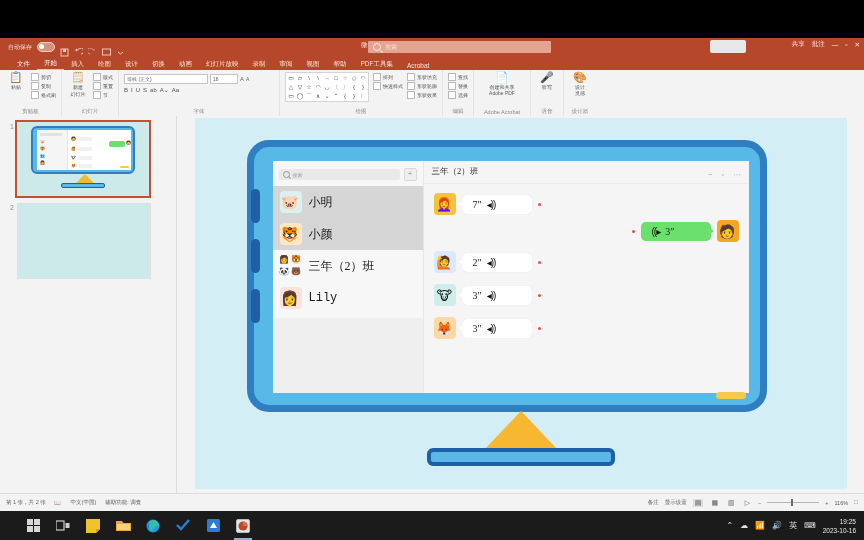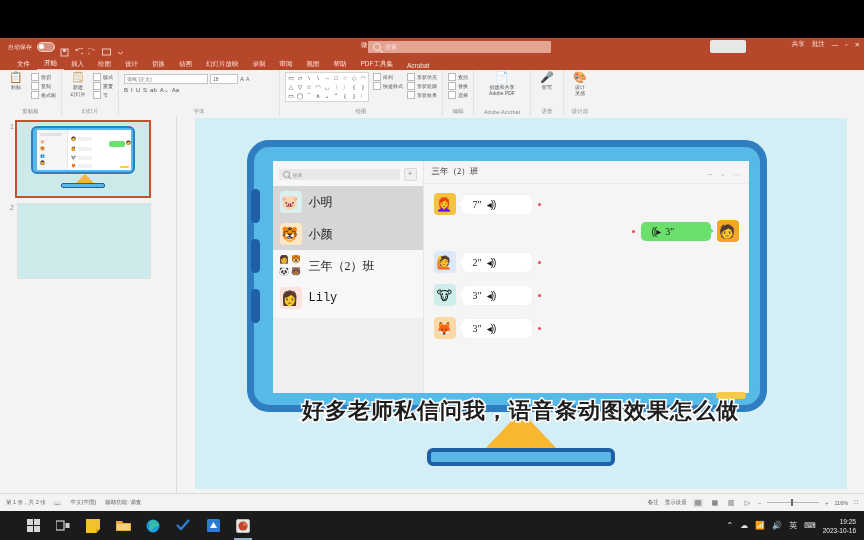--- a/index.html
+++ b/index.html
@@ -521,21 +521,20 @@
 
                 </div>
               </div>
             </div>
             <div class="tv-light"></div>
           </div>
 
           <div class="neck"></div>
           <div class="base"></div>
 
-          <div class="subtitle">好多老师私信问我，语音条动图效果怎么做</div>
         </div>
       </div>
     </div>
 
     <div class="statusbar">
       <div class="sb-left">
         <span>第 1 张，共 2 张</span>
         <span>📖</span>
         <span>中文(中国)</span>
         <span>辅助功能: 调查</span>

